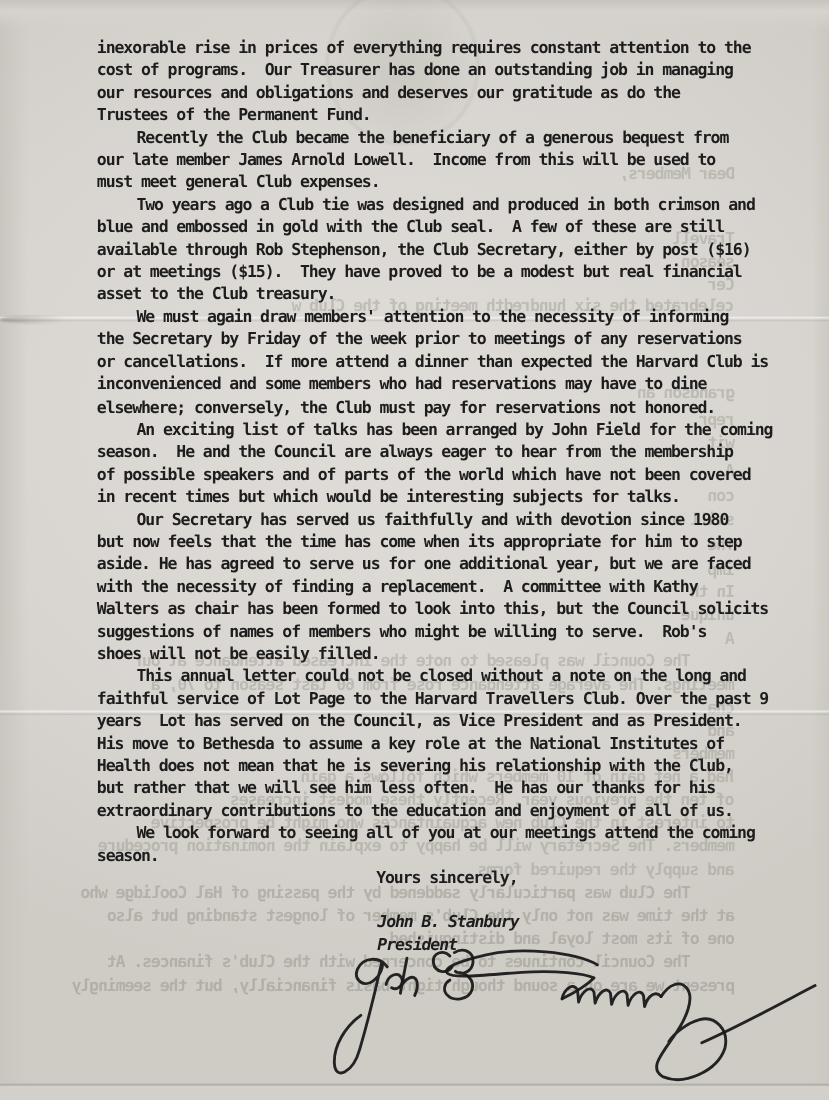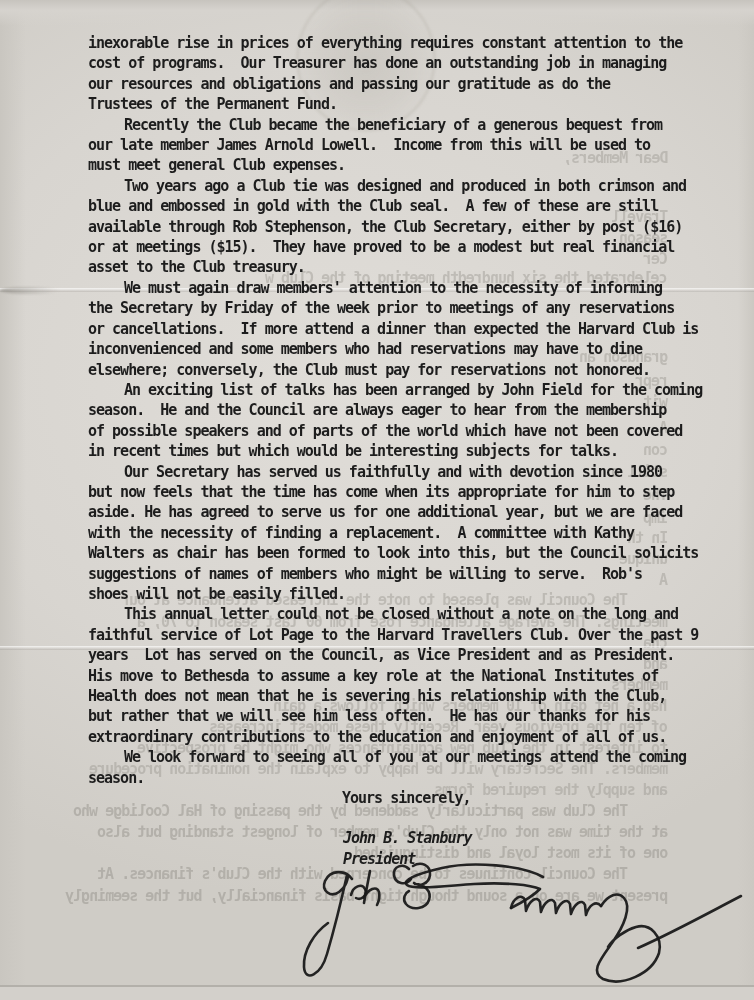--- a/index.html
+++ b/index.html
@@ -102,21 +102,21 @@
   </div>
 
   <div class="crease" style="top:288px"></div>
   <div class="crease-shadow-left" style="top:287px"></div>
   <div class="crease" style="top:646px"></div>
   <div class="bottom-strip"></div>
 
   <div class="body-text">
     <p class="para">inexorable rise in prices of everything requires constant attention to the
 cost of programs.  Our Treasurer has done an outstanding job in managing
-our resources and obligations and passing our gratitude as do the
+our resources and obligations and deserves our gratitude as do the
 Trustees of the Permanent Fund.</p>
     <p class="para indent">Recently the Club became the beneficiary of a generous bequest from
 our late member James Arnold Lowell.  Income from this will be used to
 must meet general Club expenses.</p>
     <p class="para indent">Two years ago a Club tie was designed and produced in both crimson and
 blue and embossed in gold with the Club seal.  A few of these are still
 available through Rob Stephenson, the Club Secretary, either by post ($16)
 or at meetings ($15).  They have proved to be a modest but real financial
 asset to the Club treasury.</p>
     <p class="para indent">We must again draw members' attention to the necessity of informing

